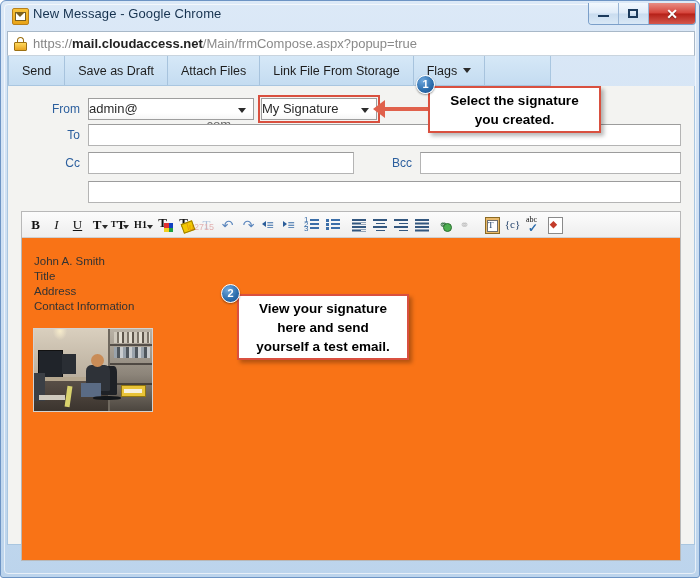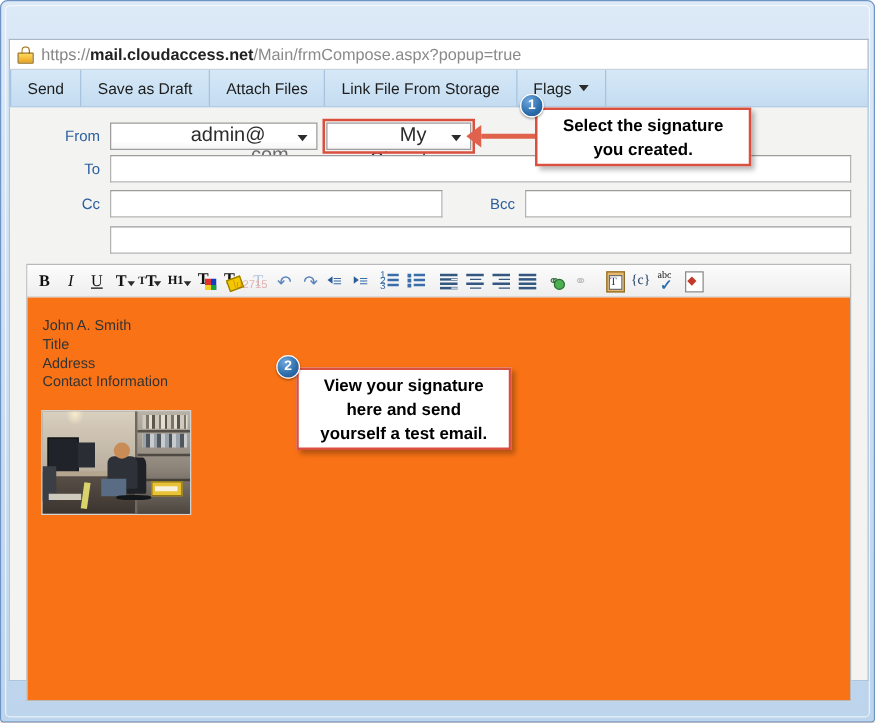--- a/index.html
+++ b/index.html
@@ -166,21 +166,21 @@
     white-space: nowrap;
   }
   .url .host { color: #222222; font-weight: bold; text-align: right; }
   .url .scheme { color: #868686; }
   .url .path { color: #8a8a8a; }
 
   
   .apptoolbar {
     position: absolute;
     left: 6px; top: 55px;
-    width: 688px; height: 30px;
+    width: 544px; height: 30px;
     background: linear-gradient(to bottom, #d6e8f7 0%, #c4dcf1 100%);
     border: 1px solid #a9c6e0;
     border-top: none;
     box-sizing: border-box;
     display: flex;
     align-items: stretch;
   }
   .tb-btn {
     display: flex;
     align-items: center;
@@ -225,25 +225,24 @@
     border: 1px solid #b4b4b4;
     border-top-color: #9c9c9c;
     height: 22px;
   }
   .fselect {
     position: absolute;
     box-sizing: border-box;
     background: linear-gradient(to bottom,#ffffff 0%, #ffffff 70%, #f6f6f6 100%);
     border: 1px solid #9e9e9e;
     height: 22px;
-    font-size: 16px;
+    font-size: 13px;
     color: #2b2b2b;
     line-height: 20px;
-    padding-left: 23px;
-    text-align: center;
+    padding-left: 0;
   }
   .fselect .arrow {
     position: absolute;
     right: 7px; top: 9px;
     width: 0; height: 0;
     border-left: 4px solid transparent;
     border-right: 4px solid transparent;
     border-top: 5px solid #2b2b2b;
   }
   .fselect .suffix {
@@ -466,20 +465,36 @@
     border-bottom: 9px solid transparent;
     border-right: 12px solid #e0614c;
   }
 </style>
 </head>
 <body>
 
 <div class="window">
   <div class="window-inner-glow"></div>
 
+  <div class="titlebar">
+    <div class="title-icon"></div>
+    <div class="title-text">New Message - Google Chrome</div>
+
+    <div class="winbtns">
+      <div class="winbtn">
+        <div class="mini-bar"></div>
+      </div>
+      <div class="winbtn">
+        <div class="mini-sq"></div>
+      </div>
+      <div class="winbtn winbtn-close">
+        <div class="glyph">✕</div>
+      </div>
+    </div>
+  </div>
 
   <div class="addrbar">
     <div class="lock-icon">
       <div class="lock-shackle"></div>
       <div class="lock-body"></div>
     </div>
     <div class="url">
       <span class="scheme">https://</span><span class="host">mail.cloudaccess.net</span><span class="path">/Main/frmCompose.aspx?popup=true</span>
     </div>
   </div>

